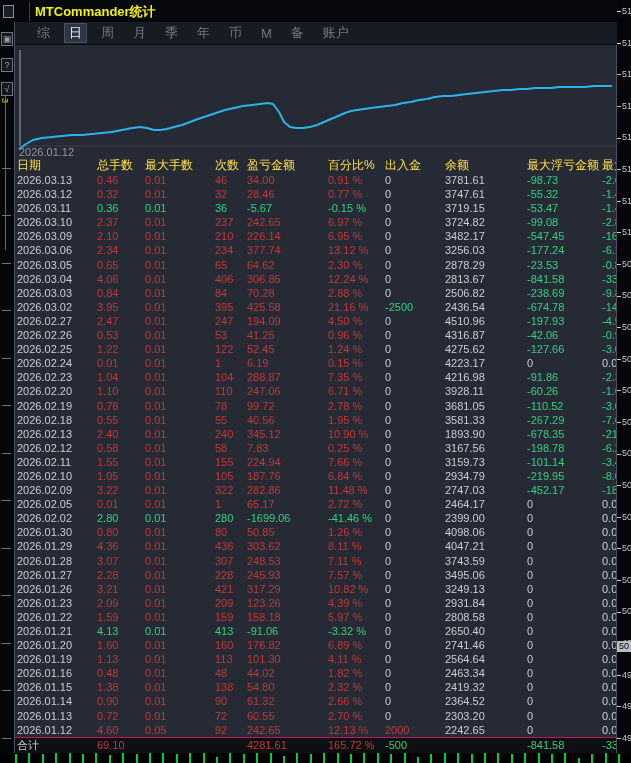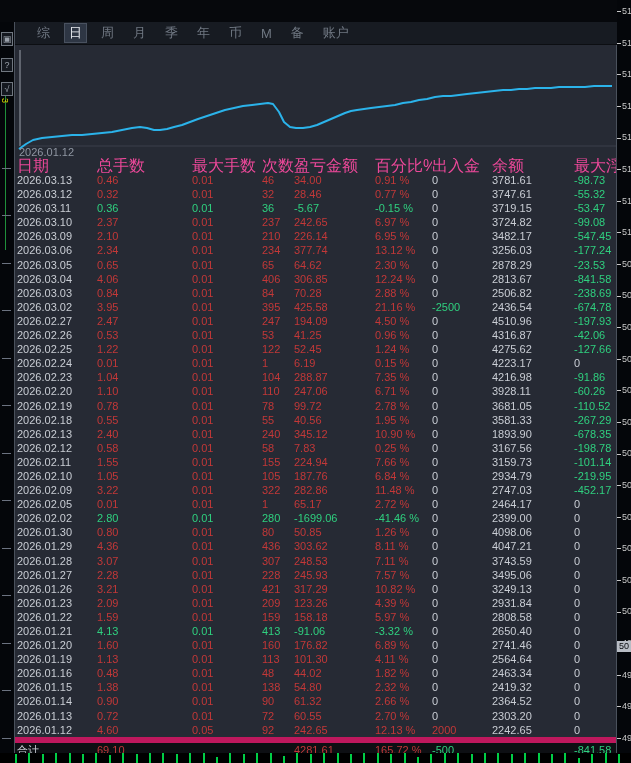--- a/index.html
+++ b/index.html
@@ -15,30 +15,30 @@
 
   
   .menubar{position:absolute;left:14px;top:22px;width:603px;height:23px;background:#171b22;display:flex;align-items:center;padding-left:18px;gap:9px;border-bottom:1px solid #0c0e12;}
   .menu-item{color:#6f7782;font-size:13px;padding:1px 5px;cursor:default;}
   .menu-item.sel{background:#2e3644;color:#e8ebf0;border:1px solid #49515f;padding:0 4px;}
 
   
   .chart-region{position:absolute;left:14px;top:45px;width:603px;height:113px;background:#262a34;}
   .chart-start-label{position:absolute;left:5px;bottom:0px;font-size:11px;color:#8f96a2;}
   .table-header{position:absolute;left:14px;top:158px;width:603px;height:15px;background:#262a34;display:flex;padding-left:3px;overflow:hidden;}
-  .table-header .cell{color:#ec4899;font-size:16px;line-height:15px;}
+  .table-header .cell{color:#fde047;font-size:12px;line-height:15px;}
   .table-rows{position:absolute;left:14px;top:173px;width:603px;height:564px;background:#262a34;overflow:hidden;}
   .tr{display:flex;height:14.1px;line-height:14.2px;padding-left:3px;overflow:hidden;}
   .cell{font-size:11px;white-space:nowrap;overflow:hidden;flex-shrink:0;}
-  .c0{width:80px;}.c1{width:48px;}.c2{width:70px;margin-left:47px;}.c3{width:32px;}.c4{width:81px;}
+  .c0{width:80px;}.c1{width:48px;}.c2{width:70px;}.c3{width:32px;}.c4{width:81px;}
   .c5{width:57px;}.c6{width:60px;}.c7{width:82px;}.c8{width:75px;}.c9{flex:1;min-width:0;}
   .w{color:#c9cdd4;}
   .r{color:#c23838;}
   .g{color:#2fd07f;}
-  .total-row{position:absolute;left:14px;top:737px;width:603px;height:16px;background:#0d0f13;display:flex;padding-left:3px;overflow:hidden;border-top:6px solid #be185d;}
+  .total-row{position:absolute;left:14px;top:737px;width:603px;height:16px;background:#0d0f13;display:flex;padding-left:3px;overflow:hidden;border-top:1px solid #be185d;}
   .total-row .cell{line-height:15px;font-size:11px;}
 
   
   .edge-l{position:absolute;left:14px;top:22px;width:1px;height:731px;background:#4a515c;}
   .edge-r{position:absolute;left:616px;top:45px;width:1px;height:708px;background:#4a515c;}
 
   
   .left-strip{position:absolute;left:0;top:22px;width:14px;height:741px;background:#04060a;}
   .ls-icon{position:absolute;left:1px;width:12px;height:14px;border:1px solid #707780;background:#14181f;color:#9aa1ab;font-size:9px;text-align:center;line-height:13px;}
   .ls-green-line{position:absolute;left:5px;top:73px;width:1px;height:155px;background:#1f8f3a;}
@@ -53,20 +53,25 @@
 
   
   .bottom-ticks{position:absolute;left:0;top:753px;width:631px;height:10px;background:#000;}
   .btick{position:absolute;bottom:0;width:2px;}
 </style>
 </head>
 <body>
 
 <div id="screen">
 
+  <div class="titlebar">
+    <div class="win-icon"></div>
+    <div class="tb-sep"></div>
+    <div class="title-text">MTCommander统计</div>
+  </div>
 
   <div class="menubar" id="menubar">
       <div class="menu-item">综</div>
       <div class="menu-item sel">日</div>
       <div class="menu-item">周</div>
       <div class="menu-item">月</div>
       <div class="menu-item">季</div>
       <div class="menu-item">年</div>
       <div class="menu-item">币</div>
       <div class="menu-item">M</div>

